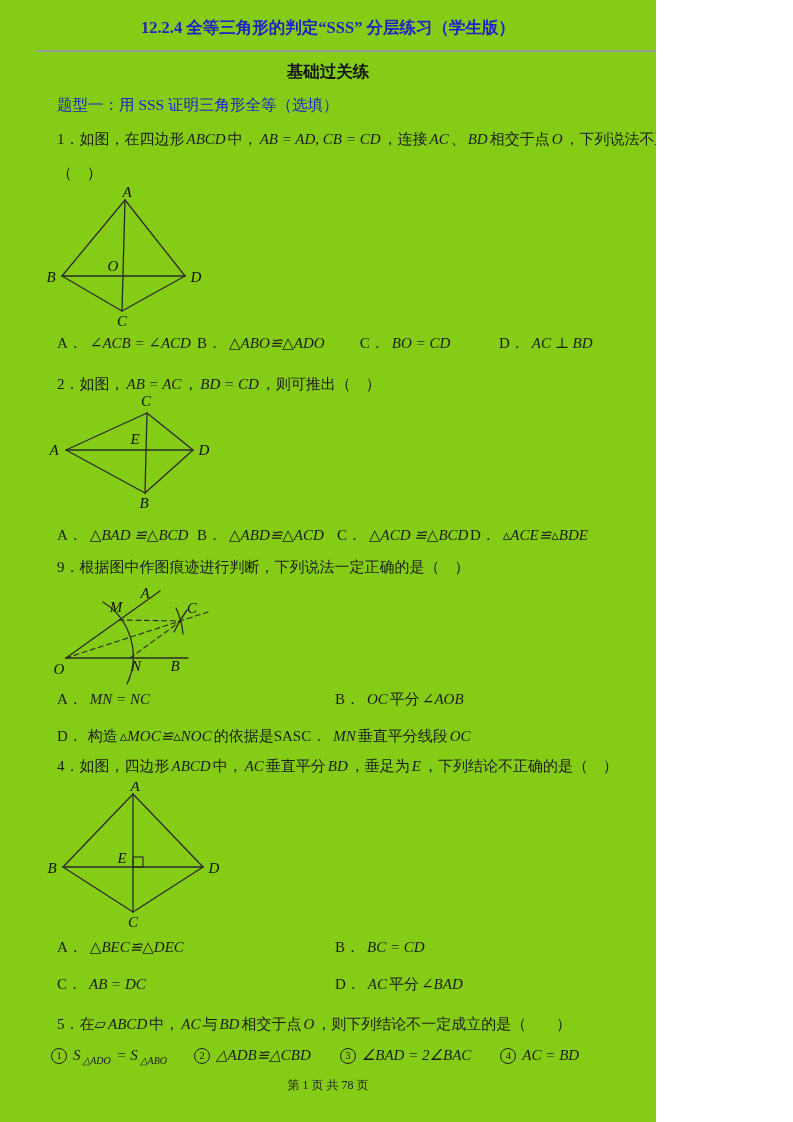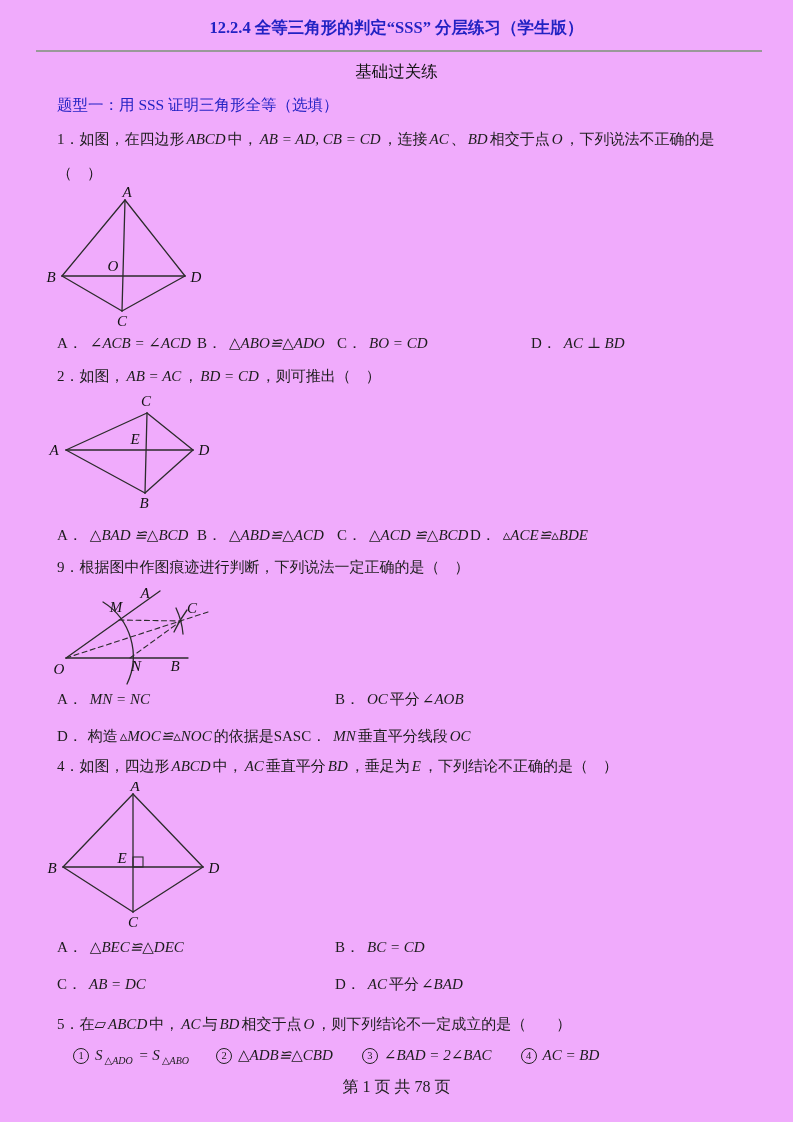--- a/index.html
+++ b/index.html
@@ -1,37 +1,37 @@
 <!DOCTYPE html>
 <html><head>
 <meta charset="utf-8">
 <style>
   html,body{margin:0;padding:0;background:#fff;}
-  .page{position:relative;width:793px;height:1122px;background:#f0abfc;overflow:hidden;
+  .page{position:relative;width:656px;height:1122px;background:#84cc16;overflow:hidden;
         font-family:"Liberation Serif","DejaVu Serif",serif;color:#1c1c1c;font-size:15px;}
   .abs{position:absolute;}
   .title{top:17px;left:0;width:100%;text-align:center;font-weight:bold;font-size:16.5px;color:#2222c3;}
   .rule{top:50px;left:36px;width:726px;height:0;border-top:2px solid #999999;}
-  .section{top:61px;left:0;width:100%;text-align:center;font-weight:normal;font-size:16.5px;color:#141414;}
+  .section{top:61px;left:0;width:100%;text-align:center;font-weight:bold;font-size:16.5px;color:#141414;}
   .topic{top:95px;left:57px;font-weight:normal;font-size:15.5px;color:#2222c3;}
   .stem{left:57px;width:712px;white-space:nowrap;line-height:22px;}
   .m{font-style:italic;padding:0 2px;}
   .msub{font-style:italic;font-size:10px;vertical-align:-4px;}
   .opt-row{display:flex;left:57px;white-space:nowrap;}
   .opt{white-space:nowrap;}
   .w140{width:140px;}
-  .w138{width:138px;}
+  .w138{width:138px;text-align:center;}
   .w133{width:133px;}
   .w278{width:278px;}
   .lbl{margin-right:5px;}
-  .q5row{display:flex;left:73px;white-space:nowrap;align-items:baseline;}
+  .q5row{display:flex;left:51px;white-space:nowrap;align-items:baseline;font-family:Liberation Serif, serif;}
   .q5item{margin-right:27px;white-space:nowrap;}
   .circ{display:inline-block;width:14px;height:14px;line-height:14px;border:1px solid #222;
         border-radius:50%;text-align:center;font-size:10.5px;margin-right:4px;vertical-align:1px;}
-  .footer{top:1077px;left:0;width:100%;text-align:center;font-size:16px;color:#222;}
+  .footer{top:1077px;left:0;width:100%;text-align:center;font-size:12px;color:#222;}
   .fig line,.fig path{stroke:#2b2b2b;stroke-width:1.3;fill:none;stroke-linecap:round;}
   .fig .dash{stroke-dasharray:5 3.5;stroke-width:1.1;}
   .fig rect{stroke:#2b2b2b;stroke-width:1.1;fill:none;}
   .fig text{font-family:"Liberation Serif","DejaVu Serif",serif;font-style:italic;font-size:15px;fill:#111;}
 </style>
 </head>
 <body>
 
 <div class="page">
 
@@ -54,24 +54,24 @@
     <text x="11" y="98" text-anchor="middle">B</text>
     <text x="156" y="98" text-anchor="middle">D</text>
     <text x="82" y="142" text-anchor="middle">C</text>
     <text x="73" y="87" text-anchor="middle">O</text>
   </svg>
 
   <div class="abs opt-row" style="top:334px">
     <span class="opt w140"><span class="lbl">A．</span><span><span class="m">∠ACB = ∠ACD</span></span></span>
     <span class="opt w140"><span class="lbl">B．</span><span><span class="m">△ABO≌△ADO</span></span></span>
     <span class="opt w138"><span class="lbl">C．</span><span><span class="m">BO = CD</span></span></span>
-    <span class="opt" style="margin-left:56px"><span class="lbl">D．</span><span><span class="m">AC ⊥ BD</span></span></span>
+    <span class="opt" style="margin-left:24px"><span class="lbl">D．</span><span><span class="m">AC ⊥ BD</span></span></span>
   </div>
 
-  <div class="abs stem" style="top:365px">2．如图，<span class="m">AB = AC</span>，<span class="m">BD = CD</span>，则可推出（　）</div>
+  <div class="abs stem" style="top:373px">2．如图，<span class="m">AB = AC</span>，<span class="m">BD = CD</span>，则可推出（　）</div>
 
   <svg class="abs fig" style="top:392px;left:40px" width="220" height="118" viewBox="0 0 220 118">
     <line x1="26" y1="58" x2="107" y2="21"></line>
     <line x1="107" y1="21" x2="153" y2="58"></line>
     <line x1="26" y1="58" x2="153" y2="58"></line>
     <line x1="26" y1="58" x2="105" y2="101"></line>
     <line x1="105" y1="101" x2="153" y2="58"></line>
     <line x1="107" y1="21" x2="105" y2="101"></line>
     <text x="106" y="14" text-anchor="middle">C</text>
     <text x="14" y="63" text-anchor="middle">A</text>

